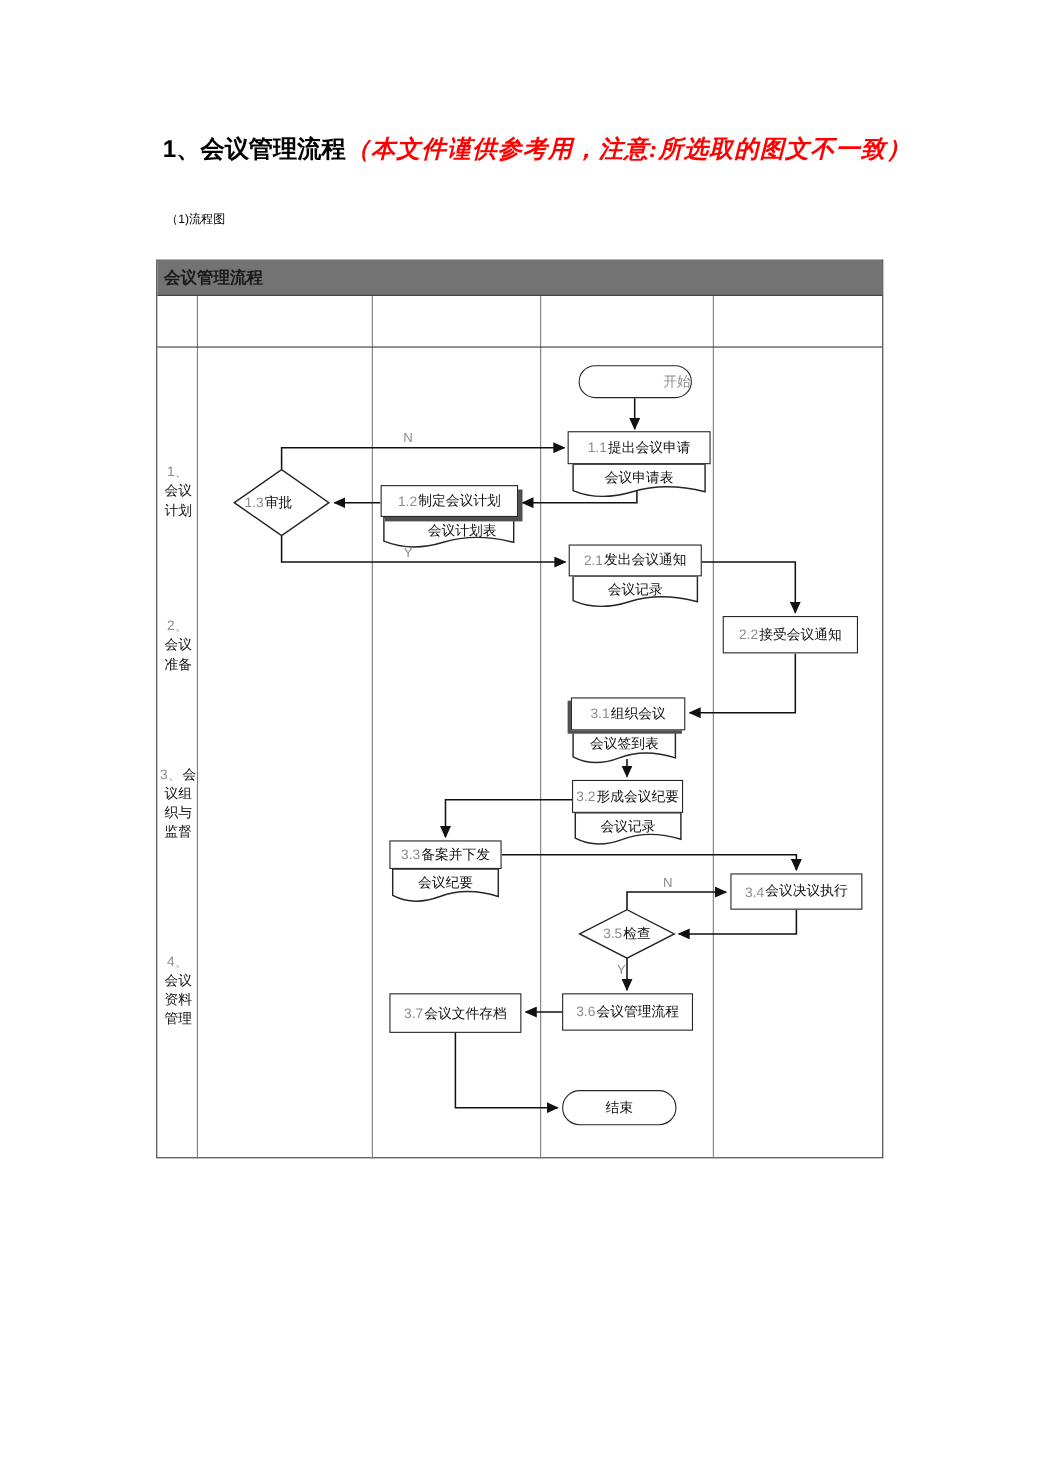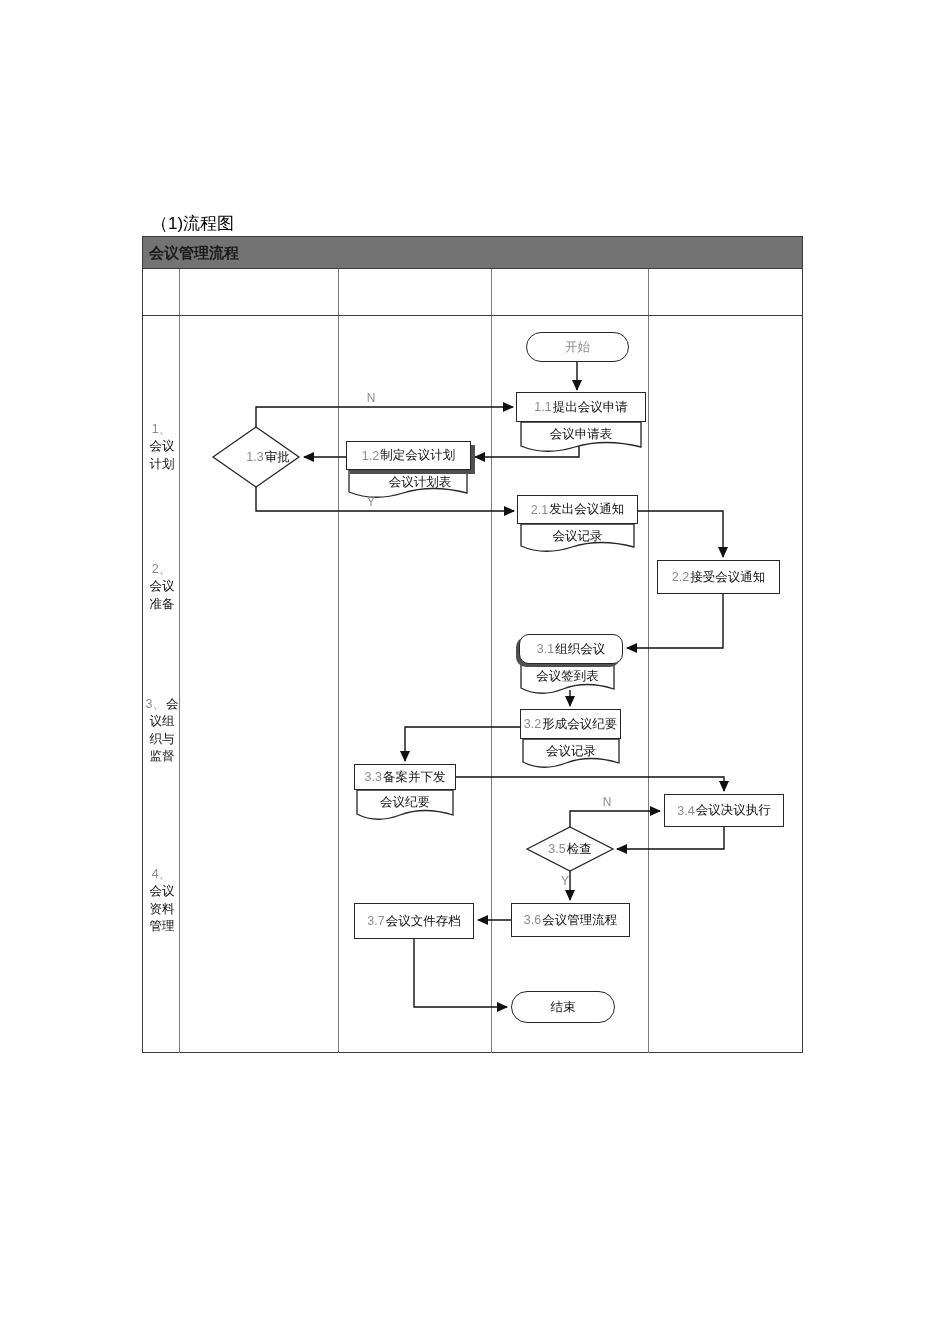--- a/index.html
+++ b/index.html
@@ -11,21 +11,21 @@
   
   .heading {
     position:absolute; left:148px; top:112px; width:682px;
     font-size:22px; font-weight:bold; line-height:47px; color:#000;
   }
   .heading .red {
     color:#ff0000; font-style:italic;
     font-family:"Liberation Serif", serif; letter-spacing:1px;
   }
   .subheading {
-    position:absolute; left:151px; top:212px; font-size:17px; color:#000;
+    position:absolute; left:151px; top:192px; font-size:11px; color:#000;
   }
   
   .chart {
     position:absolute; left:142px; top:236px; width:661px; height:817px;
     border:1.6px solid #3c3c3c; background:#fff; font-size:12.5px;
   }
   .chart-title {
     position:absolute; left:0; top:0; width:100%; height:32px;
     border-bottom:1.5px solid #3c3c3c; line-height:31px; padding-left:6px;
     font-weight:bold; font-size:15px; z-index:4; background:#737373;
@@ -42,43 +42,46 @@
     position:absolute; top:32px; height:784px; width:1px; background:#7d7d7d; z-index:0;
   }
   
   .node {
     position:absolute; background:#fff; border:1.4px solid #262626;
     display:flex; align-items:center; justify-content:center;
     white-space:nowrap; font-size:12.5px; color:#111; z-index:3;
   }
   .num { color:#8c8c8c; margin-right:1px; }
   .oval { border-radius:16px; }
-  .gray-text { color:#8c8c8c; }
+  .gray-text { color:#8c8c8c;justify-content:flex-end; }
   .shadow-rb { box-shadow:4px 4px 0 #4f4f4f; }
-  .shadow-lb { box-shadow:-3px 3px 0 #4f4f4f;border-radius:10px; }
+  .shadow-lb { box-shadow:-3px 3px 0 #4f4f4f; }
   .doc-label, .dia-label {
     position:absolute; display:flex; align-items:center; justify-content:center;
     white-space:nowrap; font-size:12.5px; color:#111; z-index:3; background:transparent;
   }
   .edge-label {
     position:absolute; width:24px; text-align:center; font-size:12px;
     color:#8c8c8c; z-index:3;
   }
   .row-label {
     position:absolute; width:38px; left:0; text-align:center;
     font-size:12.5px; line-height:1.38; color:#111; z-index:3;
   }
   .row-label .rest { white-space:pre-line; }
   svg.flow { position:absolute; left:0; top:0; z-index:2; pointer-events:none; }
 </style>
 </head>
 <body>
 
 <div class="page">
 
+  <div class="heading">
+    <span>1、会议管理流程</span><span class="red">（本文件谨供参考用，注意:所选取的图文不一致）</span>
+  </div>
   <div class="subheading">（1)流程图</div>
 
   <div class="chart">
 
     <div class="chart-title">会议管理流程</div>
     <div class="header-row"></div>
     <div class="hcell" style="left:36px;width:159px;">总经理</div>
     <div class="hcell" style="left:195px;width:153px;">综合管理部</div>
     <div class="hcell" style="left:348px;width:157px;">会议召开部门</div>
     <div class="hcell" style="left:505px;width:156px;">参会部门</div>
@@ -159,21 +162,21 @@
     </div>
 
     <div class="node shadow-rb" style="left:203px;top:204px;width:125px;height:29px;">
       <span class="num">1.2</span>
         <span>制定会议计划</span>
     </div>
     <div class="doc-label" style="left:206px;top:235px;width:142px;height:20px;">
       <span>会议计划表</span>
     </div>
 
-    <div class="dia-label" style="left:82px;top:190px;width:86px;height:60px;">
+    <div class="dia-label" style="left:58px;top:190px;width:86px;height:60px;">
       <span class="num">1.3</span>
         <span>审批</span>
     </div>
 
     <div class="node" style="left:374px;top:258px;width:121px;height:29px;">
       <span class="num">2.1</span>
         <span>发出会议通知</span>
     </div>
     <div class="doc-label" style="left:378px;top:289px;width:113px;height:20px;">
       <span>会议记录</span>

